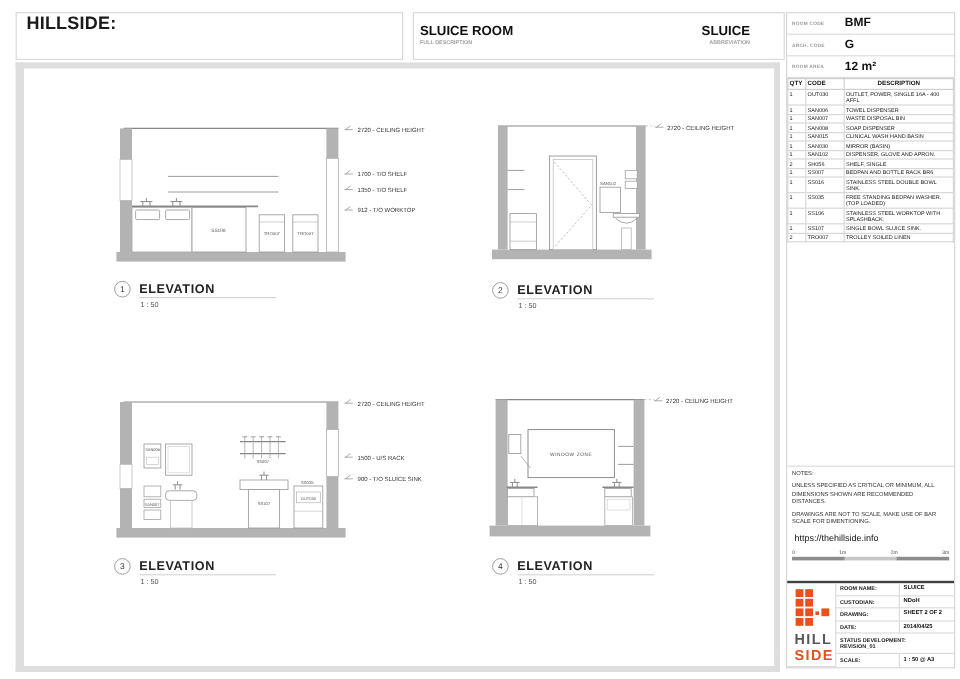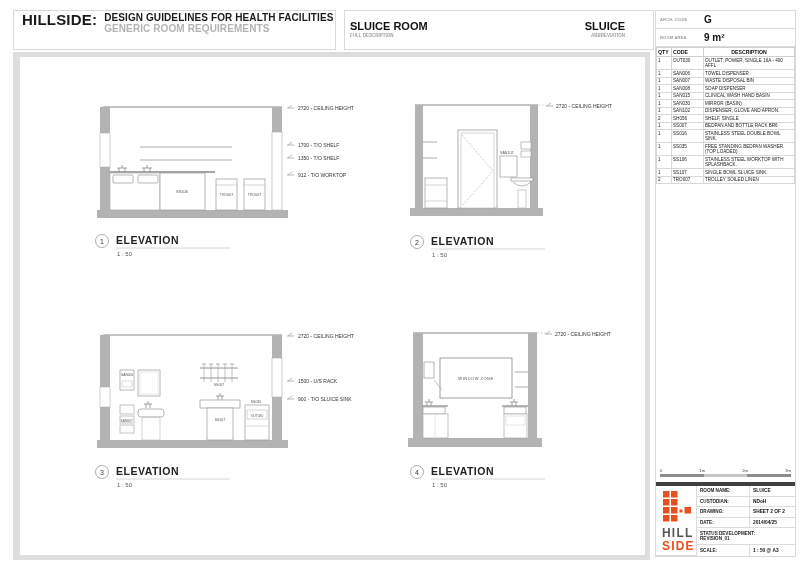--- a/index.html
+++ b/index.html
@@ -36,23 +36,23 @@
   #notes{flex:none;border-top:1px solid #dcdcdc;padding:4px 4px 2px 4px;}
   .notes-label{font-size:4.8px;color:#333;margin-bottom:5px;}
   .notes-line{font-size:4.8px;color:#333;line-height:1.35;margin-bottom:4px;width:126px;}
   .notes-url{font-size:7.5px;color:#111;margin:3px 0 2px 2px;}
   #scalebar{flex:none;padding:1px 4px 5px 4px;}
   .scale-ticks{display:flex;justify-content:space-between;font-size:4.2px;color:#444;margin-bottom:1px;}
   .scale-bar{display:flex;height:3.5px;width:100%;}
   .scale-seg1,.scale-seg3{flex:1;background:#8c8c8c;}
   .scale-seg2{flex:1;background:#c6c6c6;}
   
-  #titleblock{flex:none;border-top:4px solid #404040;display:grid;
+  #titleblock{flex:none;border-top:2px solid #404040;display:grid;
     grid-template-columns:40px 53px 1fr;
-    grid-template-rows:10.5px 10.5px 10.5px 10.5px 17px 11px;}
+    grid-template-rows:10.5px 10.5px 10.5px 10.5px 17px 11px;margin-top:12px;}
   #titleblock .cell{border-left:1px solid #dcdcdc;border-bottom:1px solid #dcdcdc;
     display:flex;align-items:center;box-sizing:border-box;padding-left:3px;overflow:hidden;}
   #titleblock .cell:nth-last-child(-n+1){border-bottom:none;}
   .tb-label{font-size:4.6px;font-weight:bold;color:#222;}
   .tb-value{font-size:4.8px;font-weight:bold;color:#111;}
   #logo-cell{grid-row:1 / span 6;grid-column:1;display:flex;align-items:flex-start;justify-content:center;padding-top:2px;}
   .tb-span2{grid-column:2 / span 2;flex-direction:column;align-items:flex-start !important;justify-content:center;}
   
   svg text{font-family:"Liberation Sans",sans-serif;}
   .elev-svg{position:absolute;}
@@ -60,44 +60,44 @@
 </head>
 <body>
 
 <div class="frame-strip" style="left:13px;top:52px;width:637px;height:5px;"></div>
 <div class="frame-strip" style="left:13px;top:52px;width:7px;height:508px;"></div>
 <div class="frame-strip" style="left:645px;top:52px;width:5px;height:508px;"></div>
 <div class="frame-strip" style="left:13px;top:555px;width:637px;height:5px;"></div>
 
 <div class="hbox" id="header-left">
   <div class="brand">HILLSIDE:</div>
-  <div class="titles">
-    <div class="title-main">DESIGN GUIDELINES FOR HEALTH FACILITIES</div>
-    <div class="title-sub">GENERIC ROOM REQUIREMENTS</div>
-  </div>
 </div>
 <div class="hbox" id="header-mid">
   <div class="room-block" style="left:5px;">
     <div class="room-big">SLUICE ROOM</div>
     <div class="room-small">FULL DESCRIPTION</div>
   </div>
   <div class="room-block" style="right:28px;text-align:right;">
     <div class="room-big">SLUICE</div>
     <div class="room-small">ABBREVIATION</div>
   </div>
 </div>
 
 <div id="side-panel">
   <div class="info-row">
+    <div class="info-label">ROOM CODE</div>
+    <div class="info-value">BMF</div>
+  </div>
+  <div class="info-row">
     <div class="info-label">ARCH. CODE</div>
     <div class="info-value">G</div>
   </div>
   <div class="info-row">
     <div class="info-label">ROOM AREA</div>
-    <div class="info-value">9 m²</div>
+    <div class="info-value">12 m²</div>
   </div>
   <table id="legend-table">
     <thead>
       <tr>
         <th class="col-qty">QTY</th>
         <th class="col-code">CODE</th>
         <th style="text-align:center;">DESCRIPTION</th>
       </tr>
     </thead>
     <tbody>
@@ -167,20 +167,26 @@
           <td>SINGLE BOWL SLUICE SINK.</td>
         </tr>
       <tr>
           <td>2</td>
           <td>TRO007</td>
           <td>TROLLEY SOILED LINEN</td>
         </tr>
     </tbody>
   </table>
   <div id="panel-spacer"></div>
+  <div id="notes">
+    <div class="notes-label">NOTES:</div>
+    <div class="notes-line">UNLESS SPECIFIED AS CRITICAL OR MINIMUM, ALL DIMENSIONS SHOWN ARE RECOMMENDED DISTANCES.</div>
+    <div class="notes-line">DRAWINGS ARE NOT TO SCALE, MAKE USE OF BAR SCALE FOR DIMENTIONING.</div>
+    <div class="notes-url">https://thehillside.info</div>
+  </div>
   <div id="scalebar">
     <div class="scale-ticks">
       <span>0</span>
       <span>1m</span>
       <span>2m</span>
       <span>3m</span>
     </div>
     <div class="scale-bar">
       <div class="scale-seg1"></div>
         <div class="scale-seg2"></div>

